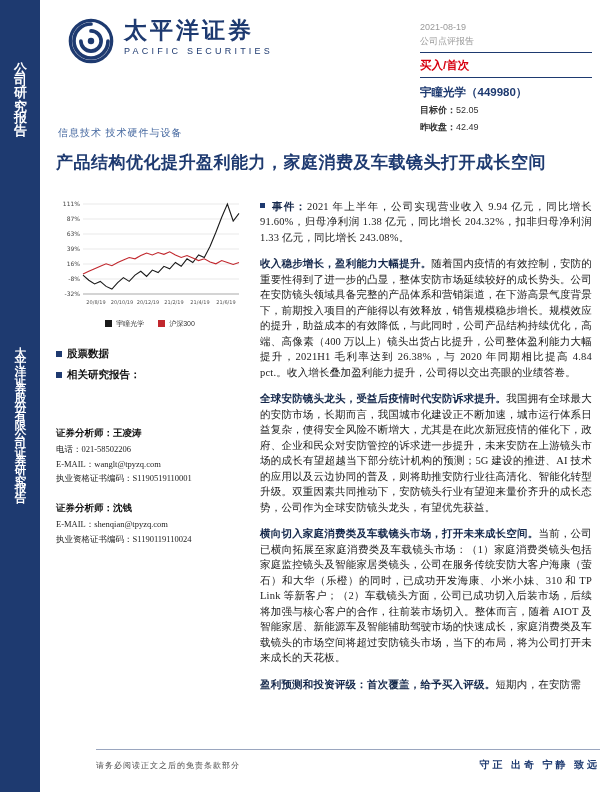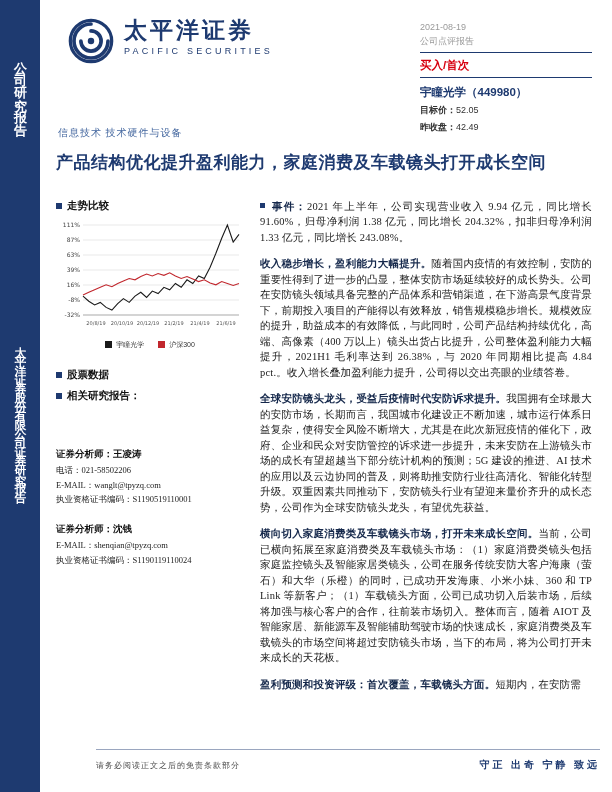--- a/index.html
+++ b/index.html
@@ -120,24 +120,20 @@
       </div>
     </div>
 
     <div class="category">信息技术 技术硬件与设备</div>
     <h1 class="title">产品结构优化提升盈利能力，家庭消费及车载镜头打开成长空间</h1>
 
     <div class="columns">
 
       <div class="left-col">
 
-        <div class="section-head">
-          <span class="sq"></span>
-          <span>走势比较</span>
-        </div>
 
         <svg id="trend-chart" width="188" height="118">
             <line x1="27" y1="5" x2="183" y2="5" stroke="#dadada" stroke-width="0.6"></line>
             <text x="24" y="7" font-size="6" fill="#444" text-anchor="end">111%</text>
             <line x1="27" y1="20" x2="183" y2="20" stroke="#dadada" stroke-width="0.6"></line>
             <text x="24" y="22" font-size="6" fill="#444" text-anchor="end">87%</text>
             <line x1="27" y1="35" x2="183" y2="35" stroke="#dadada" stroke-width="0.6"></line>
             <text x="24" y="37" font-size="6" fill="#444" text-anchor="end">63%</text>
             <line x1="27" y1="50" x2="183" y2="50" stroke="#dadada" stroke-width="0.6"></line>
             <text x="24" y="52" font-size="6" fill="#444" text-anchor="end">39%</text>
@@ -203,25 +199,25 @@
 
         <p class="para">
           <span class="lead">收入稳步增长，盈利能力大幅提升。</span><span>随着国内疫情的有效控制，安防的重要性得到了进一步的凸显，整体安防市场延续较好的成长势头。公司在安防镜头领域具备完整的产品体系和营销渠道，在下游高景气度背景下，前期投入项目的产能得以有效释放，销售规模稳步增长。规模效应的提升，助益成本的有效降低，与此同时，公司产品结构持续优化，高端、高像素（400 万以上）镜头出货占比提升，公司整体盈利能力大幅提升，2021H1 毛利率达到 26.38%，与 2020 年同期相比提高 4.84 pct.。收入增长叠加盈利能力提升，公司得以交出亮眼的业绩答卷。</span>
         </p>
 
         <p class="para">
           <span class="lead">全球安防镜头龙头，受益后疫情时代安防诉求提升。</span><span>我国拥有全球最大的安防市场，长期而言，我国城市化建设正不断加速，城市运行体系日益复杂，使得安全风险不断增大，尤其是在此次新冠疫情的催化下，政府、企业和民众对安防管控的诉求进一步提升，未来安防在上游镜头市场的成长有望超越当下部分统计机构的预测；5G 建设的推进、AI 技术的应用以及云边协同的普及，则将助推安防行业往高清化、智能化转型升级。双重因素共同推动下，安防镜头行业有望迎来量价齐升的成长态势，公司作为全球安防镜头龙头，有望优先获益。</span>
         </p>
 
         <p class="para">
-          <span class="lead">横向切入家庭消费类及车载镜头市场，打开未来成长空间。</span><span>当前，公司已横向拓展至家庭消费类及车载镜头市场：（1）家庭消费类镜头包括家庭监控镜头及智能家居类镜头，公司在服务传统安防大客户海康（萤石）和大华（乐橙）的同时，已成功开发海康、小米小妹、360 和 TP Link 等新客户；（1）车载镜头方面，公司已成功切入后装市场，后续将加强与核心客户的合作，往前装市场切入。整体而言，随着 AIOT 及智能家居、新能源车及智能辅助驾驶市场的快速成长，家庭消费类及车载镜头的市场空间将超过安防镜头市场，当下的布局，将为公司打开未来成长的天花板。</span>
-        </p>
-
-        <p class="para">
-          <span class="lead">盈利预测和投资评级：首次覆盖，车载镜头方面。</span><span>短期内，在安防需</span>
+          <span class="lead">横向切入家庭消费类及车载镜头市场，打开未来成长空间。</span><span>当前，公司已横向拓展至家庭消费类及车载镜头市场：（1）家庭消费类镜头包括家庭监控镜头及智能家居类镜头，公司在服务传统安防大客户海康（萤石）和大华（乐橙）的同时，已成功开发海康、小米小妹、310 和 TP Link 等新客户；（2）车载镜头方面，公司已成功切入后装市场，后续将加强与核心客户的合作，往前装市场切入。整体而言，随着 AIOT 及智能家居、新能源车及智能辅助驾驶市场的快速成长，家庭消费类及车载镜头的市场空间将超过安防镜头市场，当下的布局，将为公司打开未来成长的天花板。</span>
+        </p>
+
+        <p class="para">
+          <span class="lead">盈利预测和投资评级：首次覆盖，给予买入评级。</span><span>短期内，在安防需</span>
         </p>
 
       </div>
     </div>
 
     <div class="footer">
       <div class="foot-line"></div>
       <div class="foot-row">
         <span class="foot-left">请务必阅读正文之后的免责条款部分</span>
         <span class="foot-right">守正 出奇 宁静 致远</span>

